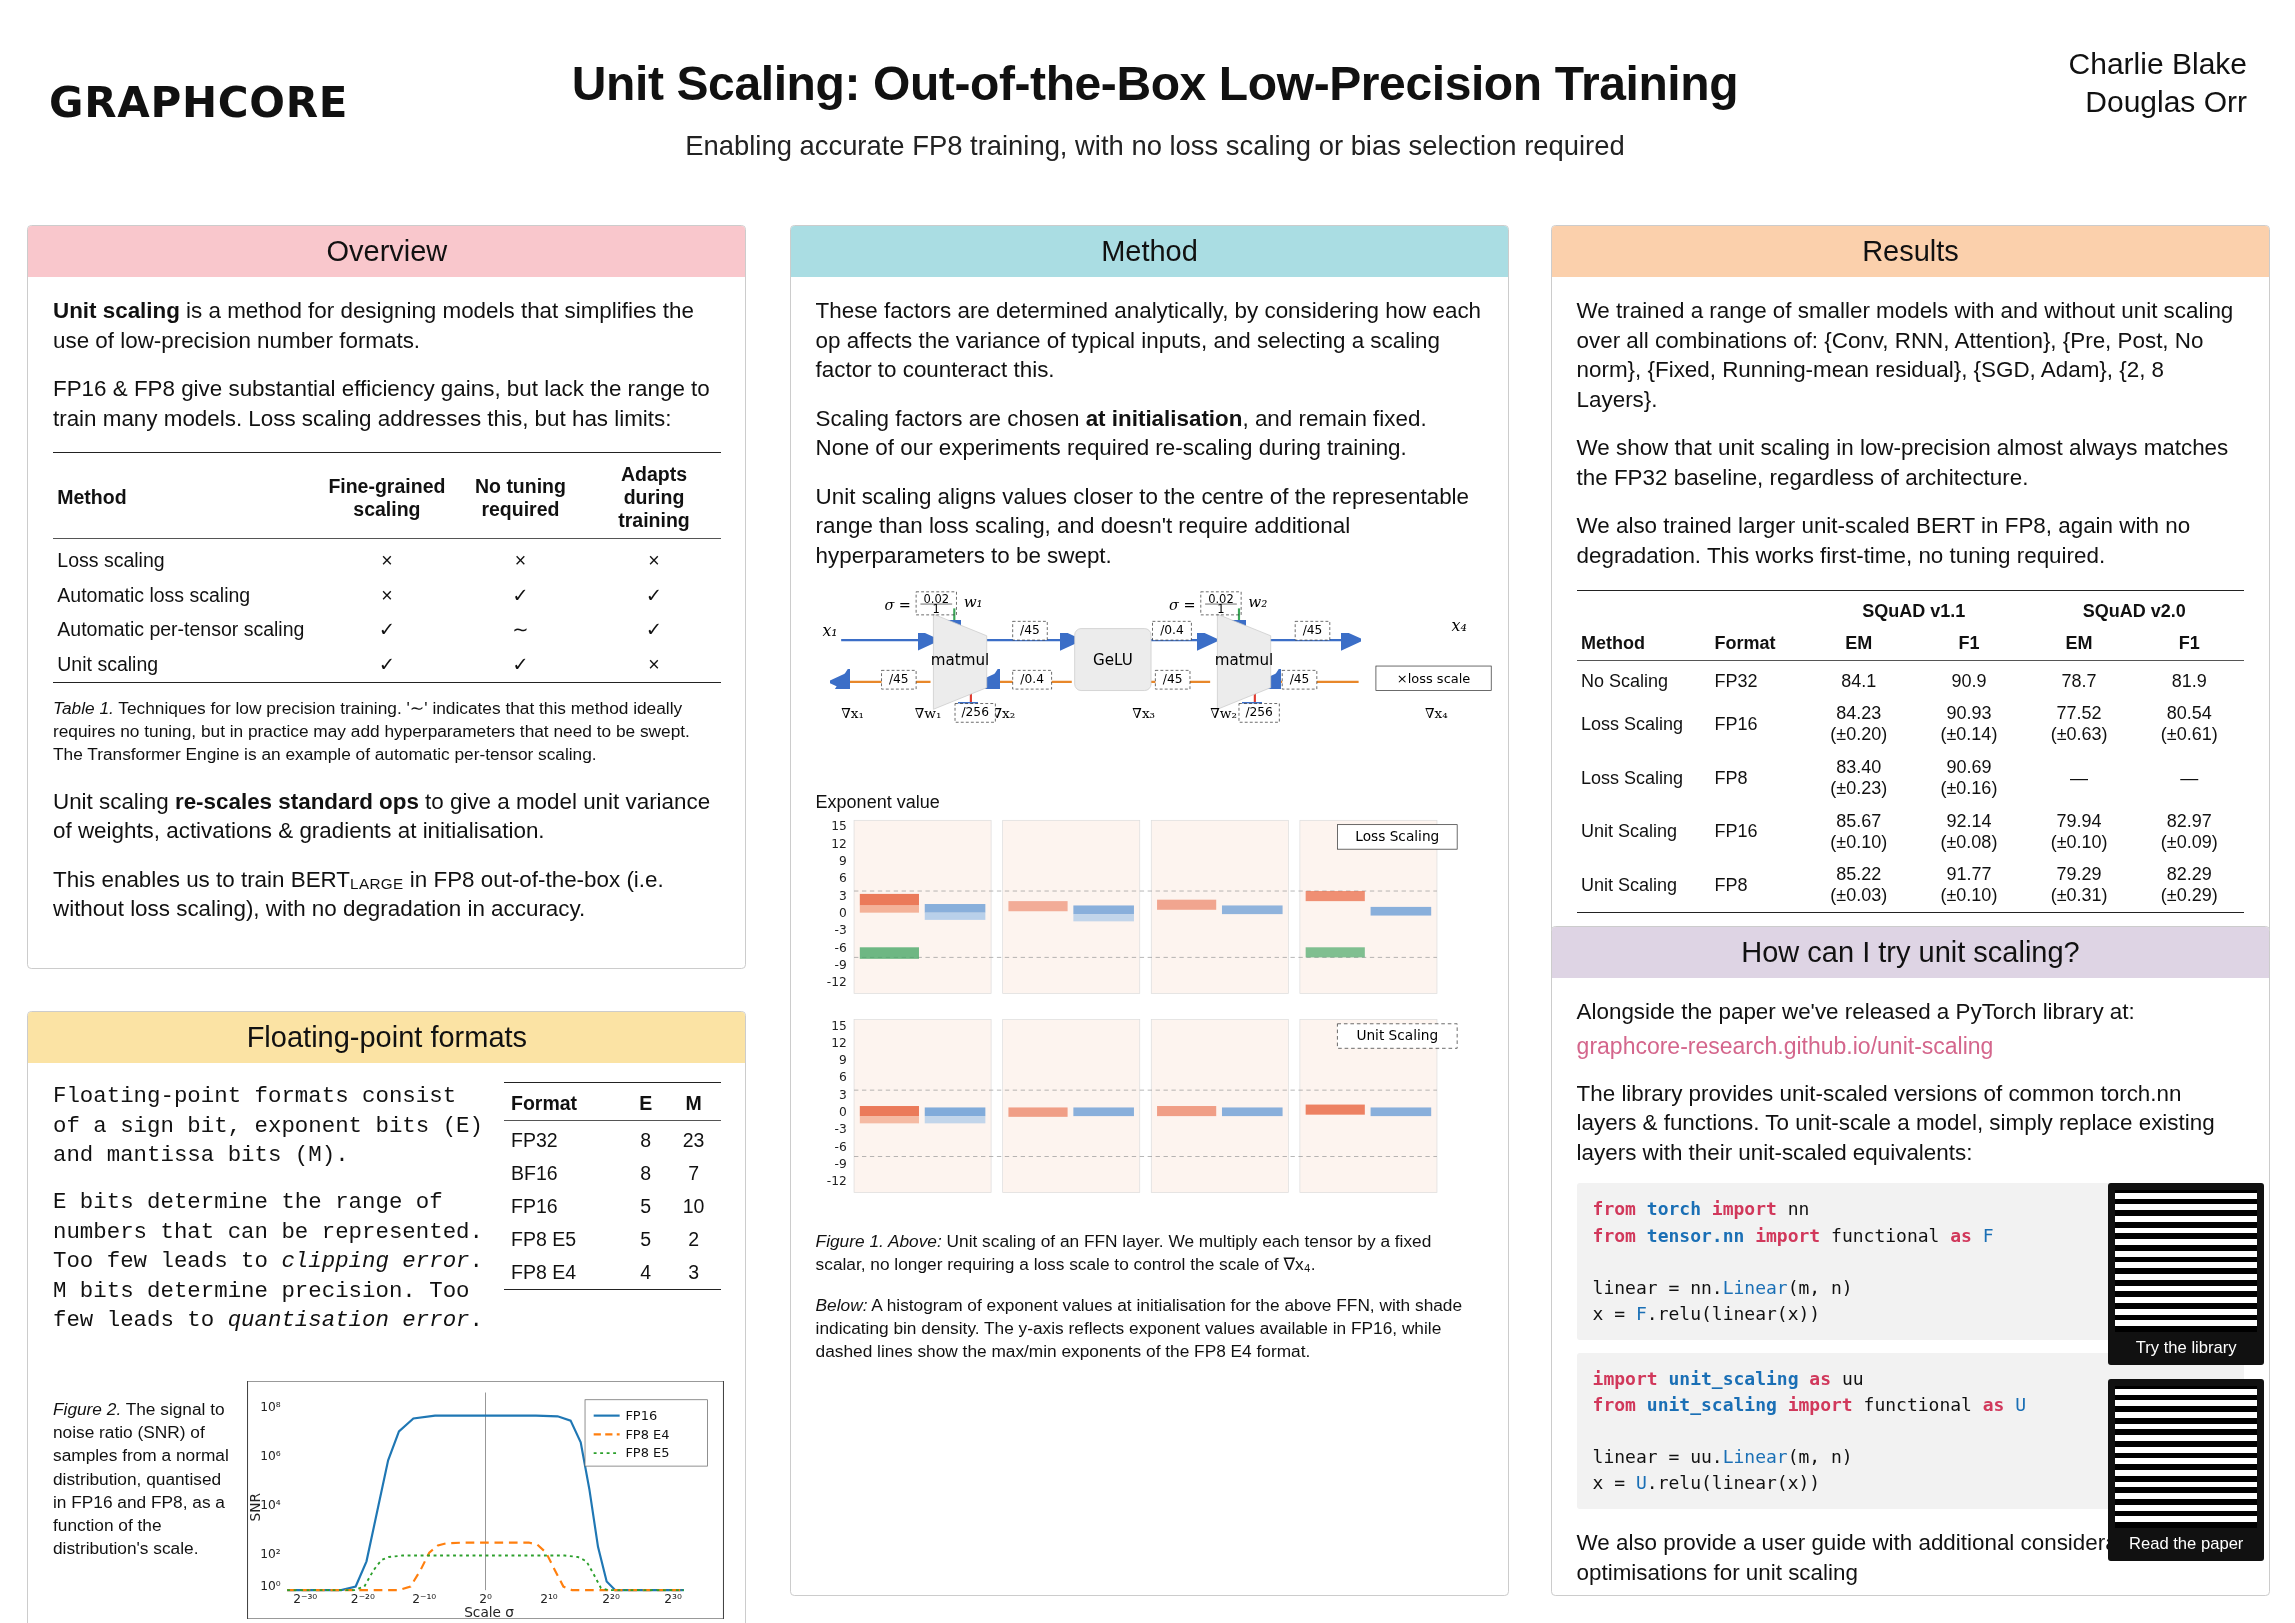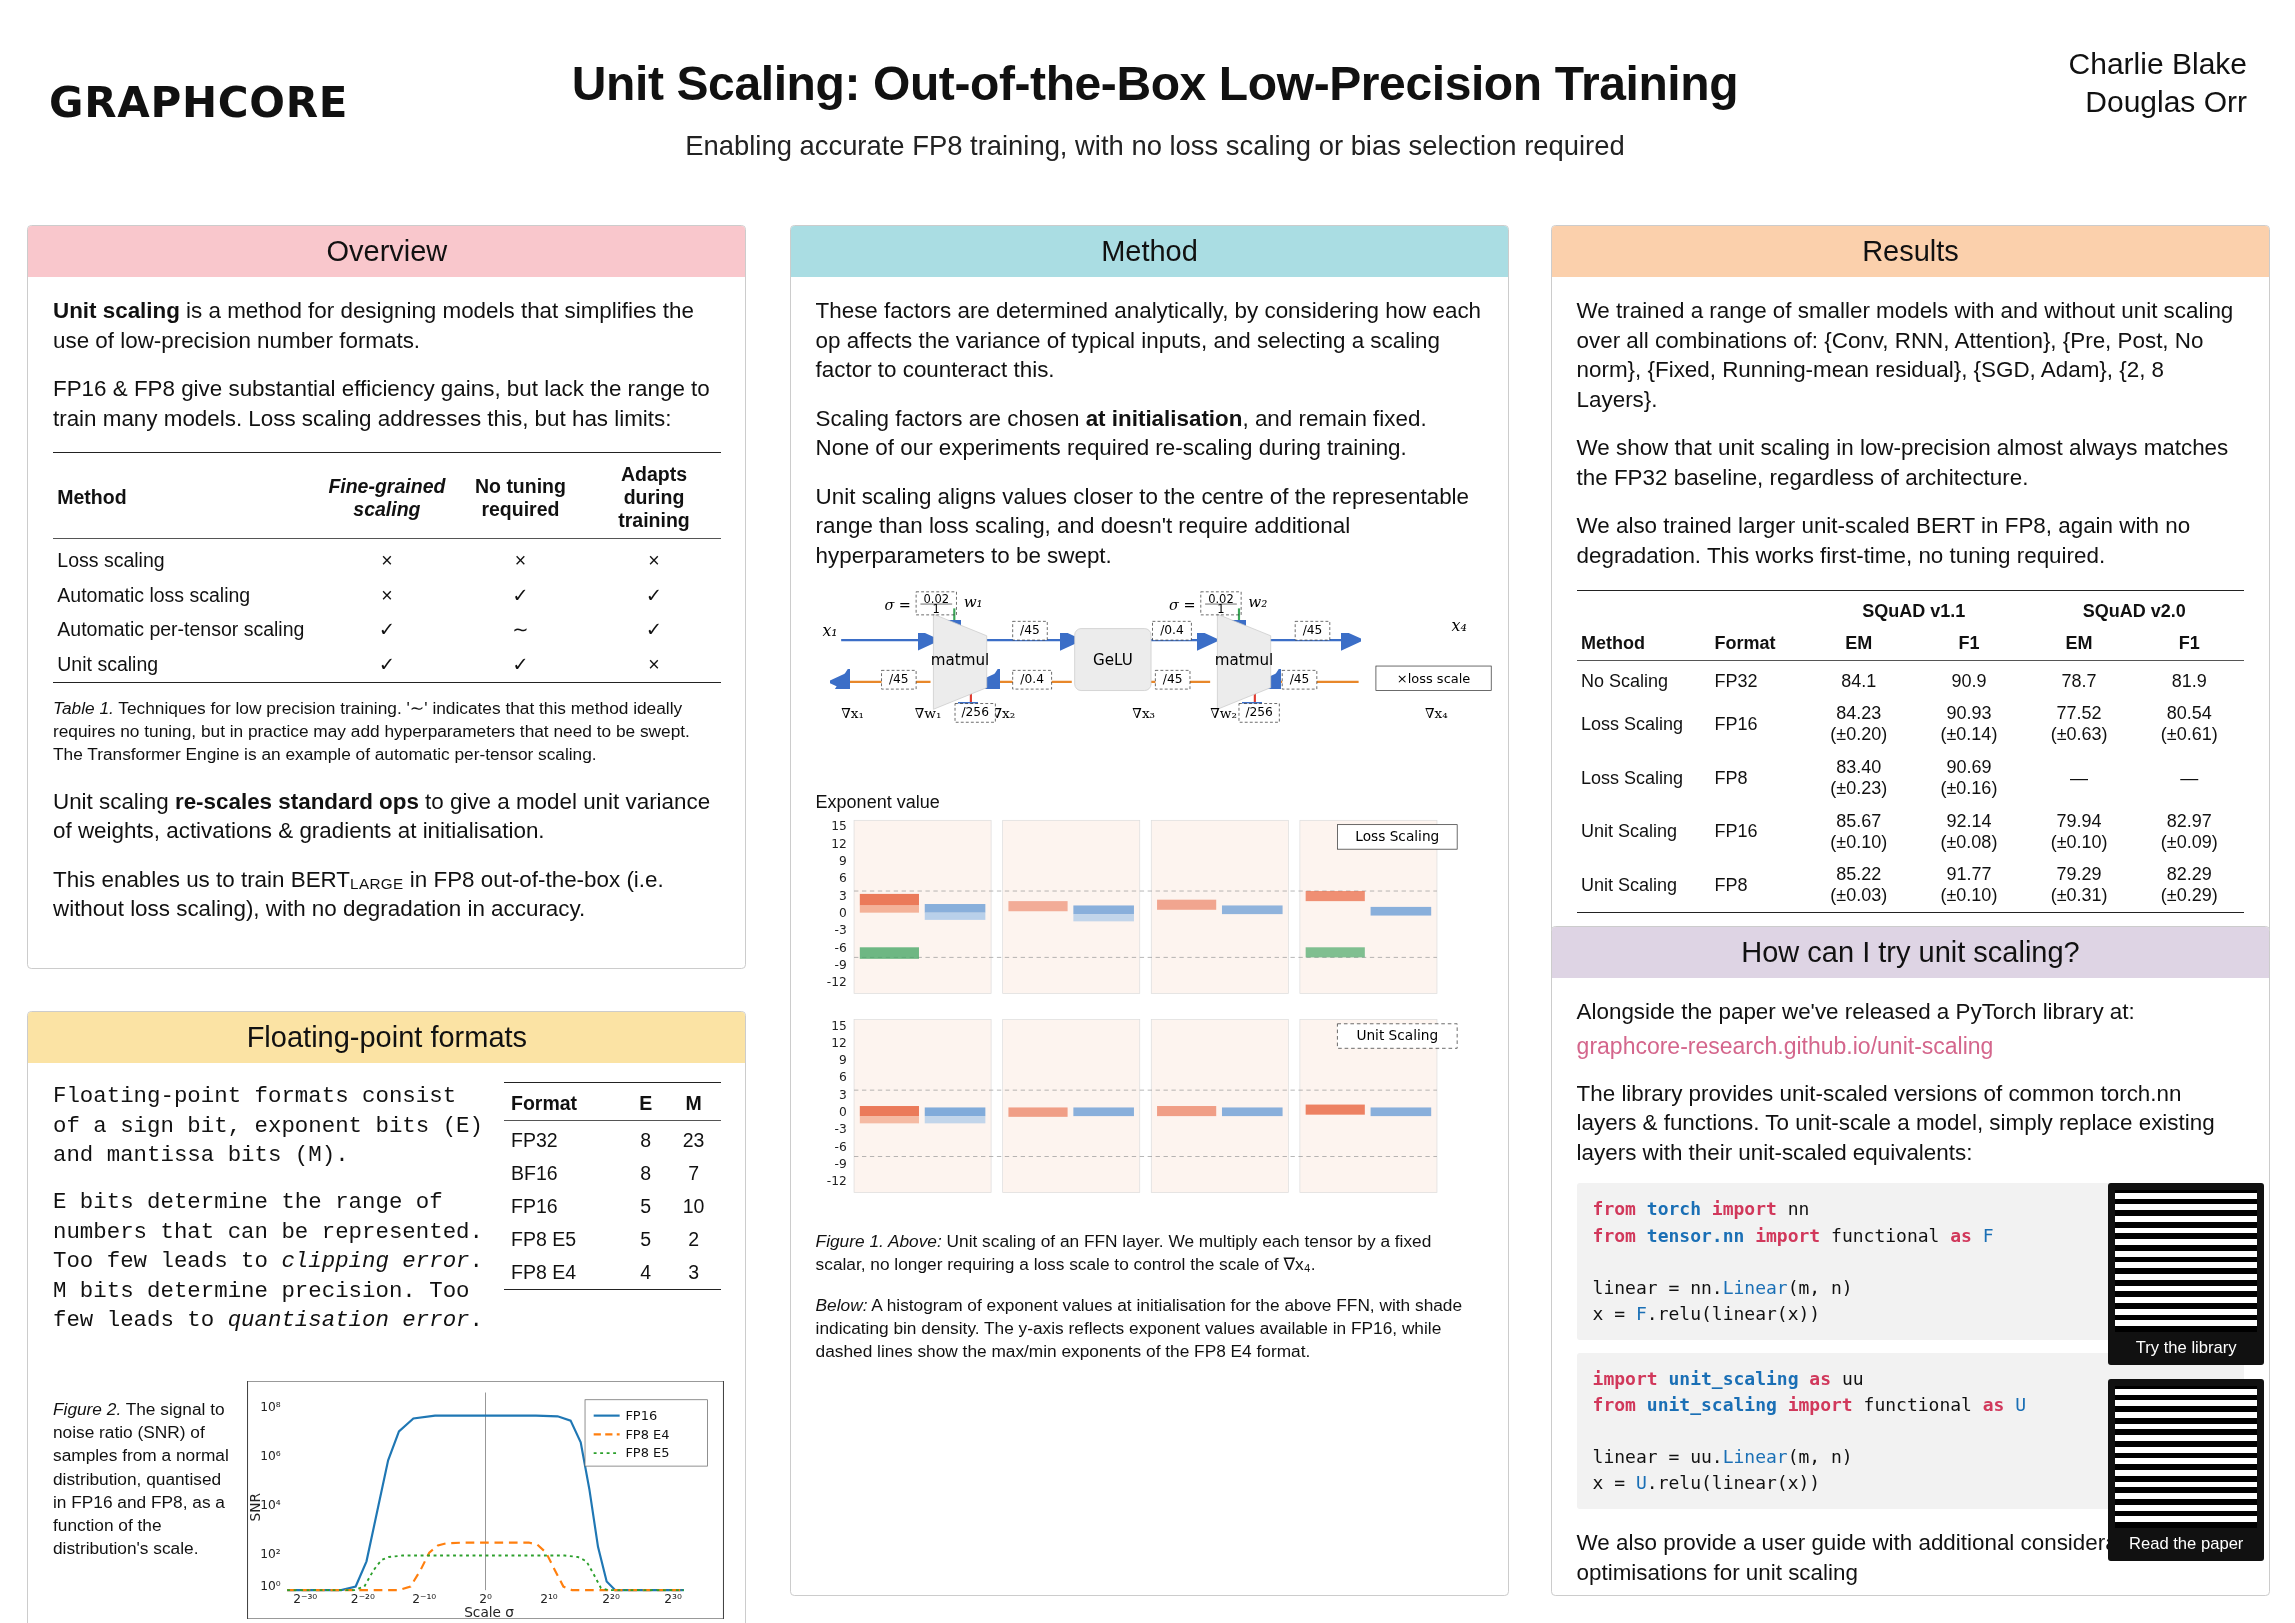--- a/index.html
+++ b/index.html
@@ -117,21 +117,21 @@
     <div class="panel-body">
       <p class="para">
         <span class="b">Unit scaling</span><span> is a method for designing models that simplifies the use of low-precision number formats.</span>
       </p>
       <p class="para">FP16 &amp; FP8 give substantial efficiency gains, but lack the range to train many models. Loss scaling addresses this, but has limits:</p>
 
       <table class="tbl">
         <thead>
           <tr class="rule-top">
             <th class="lft" style="width:40%;padding-top:10px;">Method</th>
-            <th class="ctr" style="width:20%;padding-top:10px;line-height:1.18;font-style:italic;">Fine-grained scaling</th>
+            <th class="ctr" style="width:20%;padding-top:10px;line-height:1.18;">Fine-grained scaling</th>
             <th class="ctr" style="width:20%;padding-top:10px;line-height:1.18;">No tuning required</th>
             <th class="ctr" style="width:20%;padding-top:10px;line-height:1.18;">Adapts during training</th>
           </tr>
         </thead>
         <tbody>
           <tr class="rule-mid">
             <td class="lft" style="padding-top:10px;">Loss scaling</td>
             <td class="ctr" style="padding-top:10px;">×</td>
             <td class="ctr" style="padding-top:10px;">×</td>
             <td class="ctr" style="padding-top:10px;">×</td>

